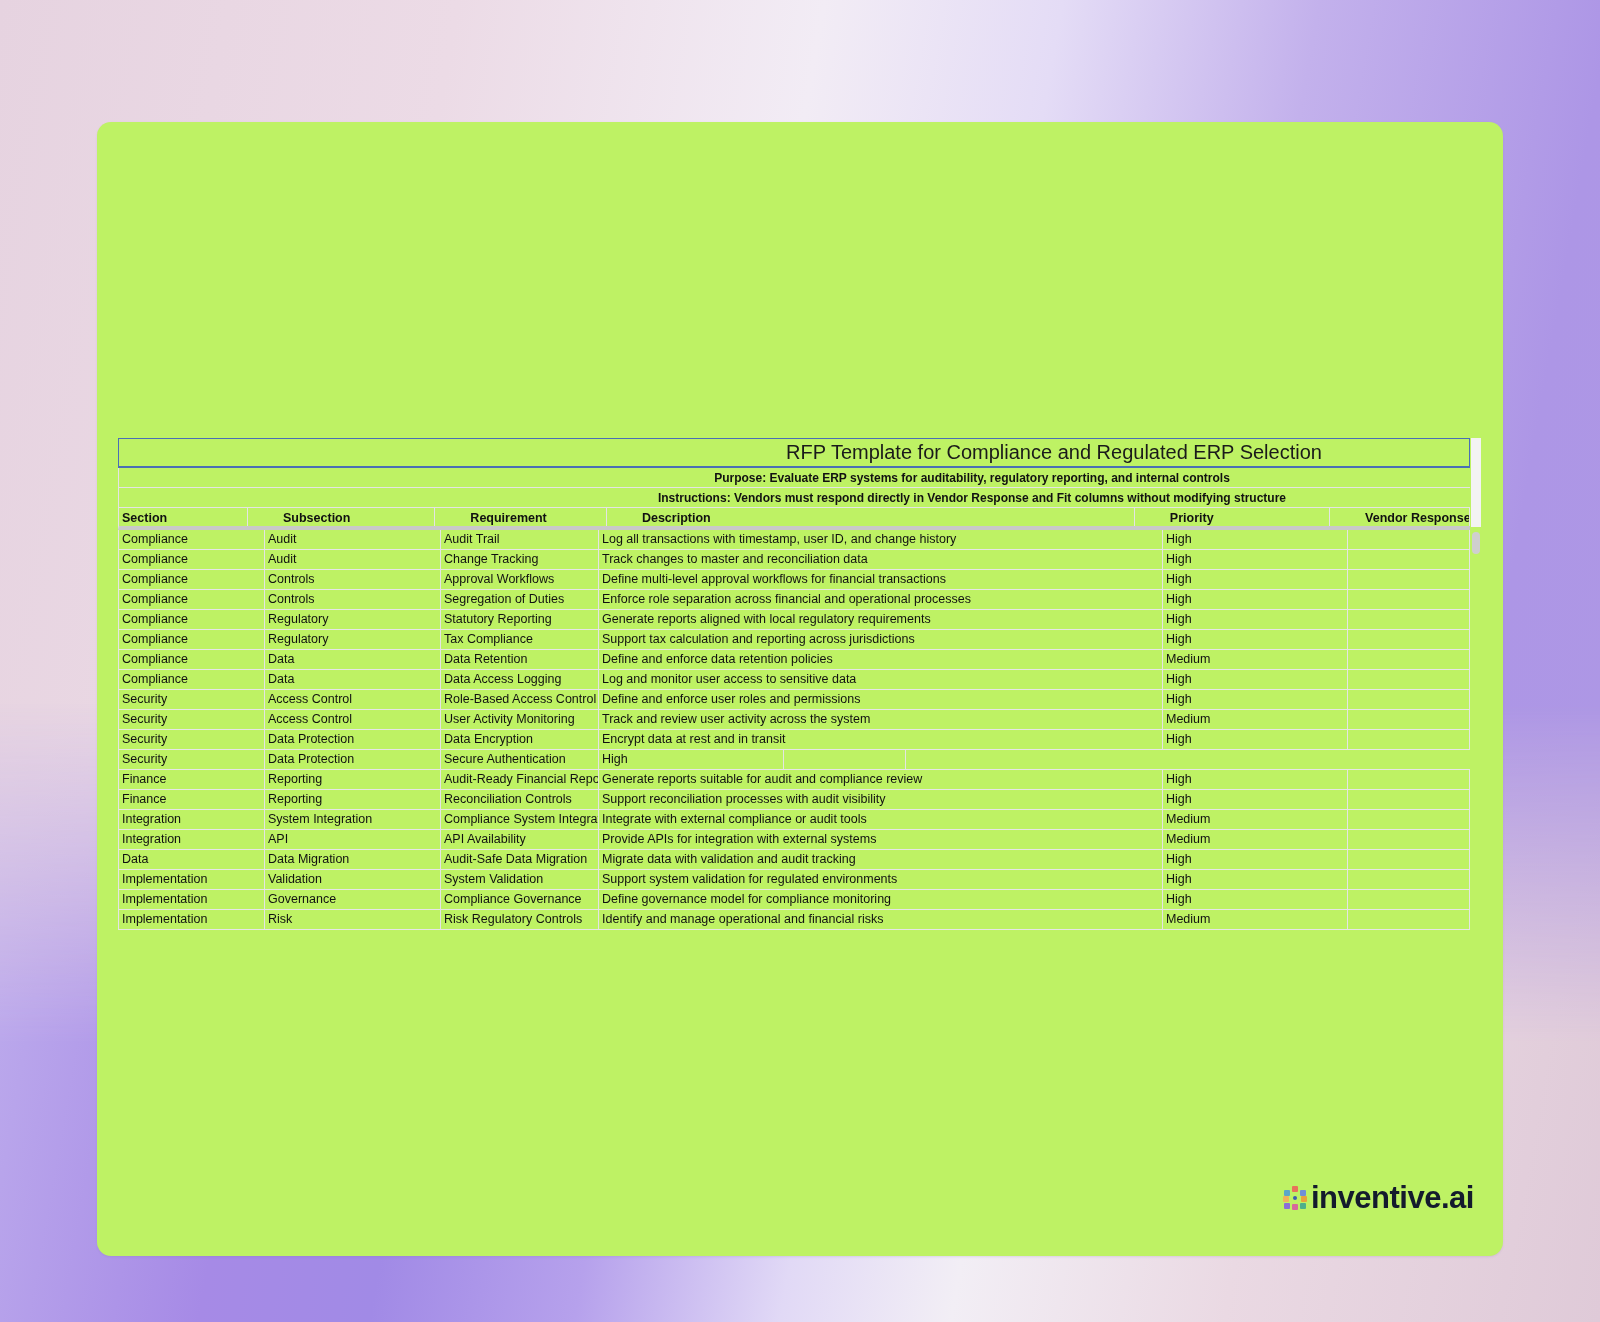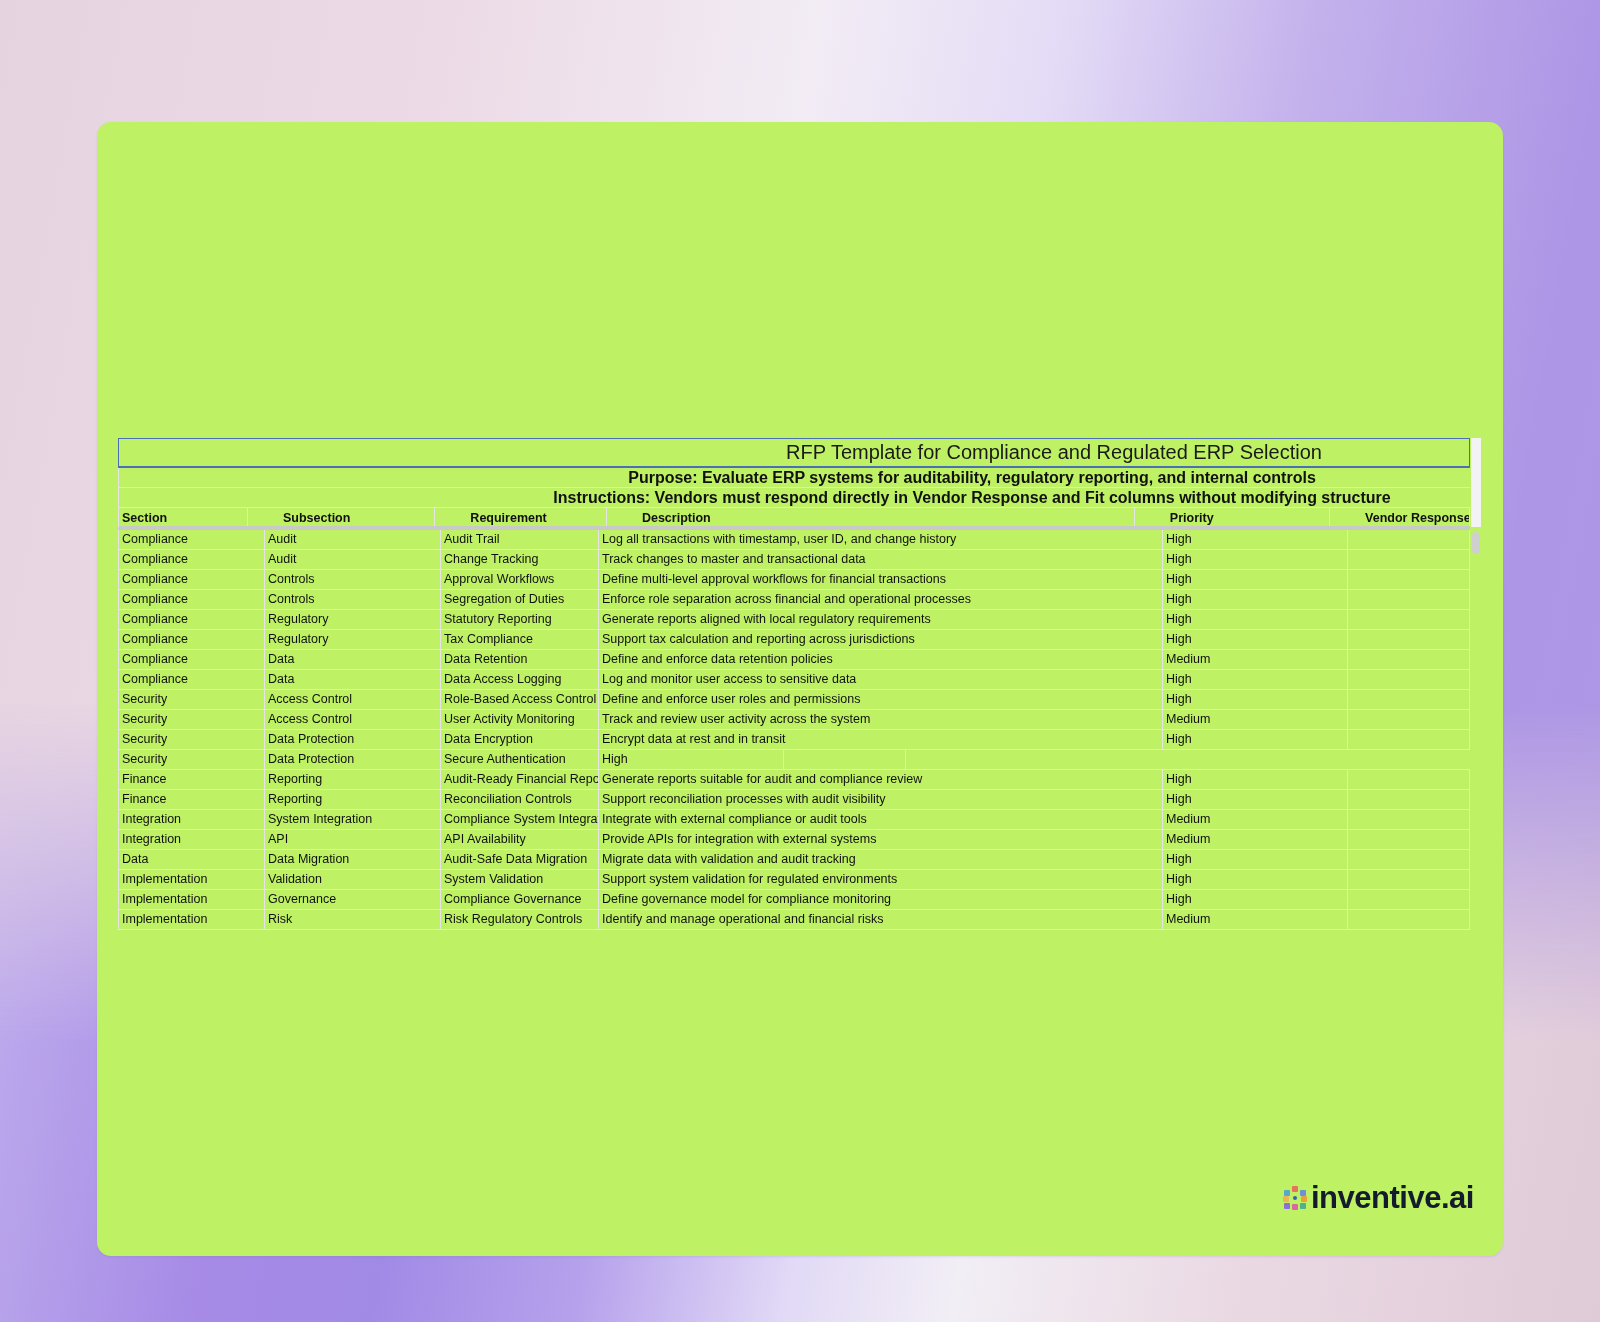--- a/index.html
+++ b/index.html
@@ -27,21 +27,21 @@
   }
   .title-row {
     height: 30px; border: 1px solid #4a6fb5; border-bottom-width: 2px;
     display: flex; align-items: center; justify-content: center;
     box-sizing: border-box;
   }
   .title-row span { font-size: 20px; color: #1a1a1a; margin-left: 520px; }
   .meta-row {
     height: 20px; border-bottom: 1px solid #e4e4e4; border-left: 1px solid #e4e4e4;
     display: flex; align-items: center; justify-content: center;
-    font-weight: bold; font-size: 16px; box-sizing: border-box;
+    font-weight: bold; font-size: 12px; box-sizing: border-box;
   }
   .meta-row span { margin-left: 355px; }
   .header-row, .data-row { display: flex; box-sizing: border-box; }
   .header-row {
     height: 22px; border-bottom: 4px solid #c9c9c9; font-weight: bold;
     border-left: 1px solid #e4e4e4;
     gap: 32px;
   }
   .data-row { height: 20px; border-bottom: 1px solid #e6e6e6; border-left: 1px solid #e4e4e4; }
   .cell {
@@ -98,21 +98,21 @@
           <div class="cell c1">Audit</div>
           <div class="cell c2">Audit Trail</div>
           <div class="cell c3">Log all transactions with timestamp, user ID, and change history</div>
           <div class="cell c4">High</div>
           <div class="cell c5"></div>
         </div>
         <div class="data-row">
           <div class="cell c0">Compliance</div>
           <div class="cell c1">Audit</div>
           <div class="cell c2">Change Tracking</div>
-          <div class="cell c3">Track changes to master and transactional data</div>
+          <div class="cell c3">Track changes to master and reconciliation data</div>
           <div class="cell c4">High</div>
           <div class="cell c5"></div>
         </div>
         <div class="data-row">
           <div class="cell c0">Compliance</div>
           <div class="cell c1">Controls</div>
           <div class="cell c2">Approval Workflows</div>
           <div class="cell c3">Define multi-level approval workflows for financial transactions</div>
           <div class="cell c4">High</div>
           <div class="cell c5"></div>

